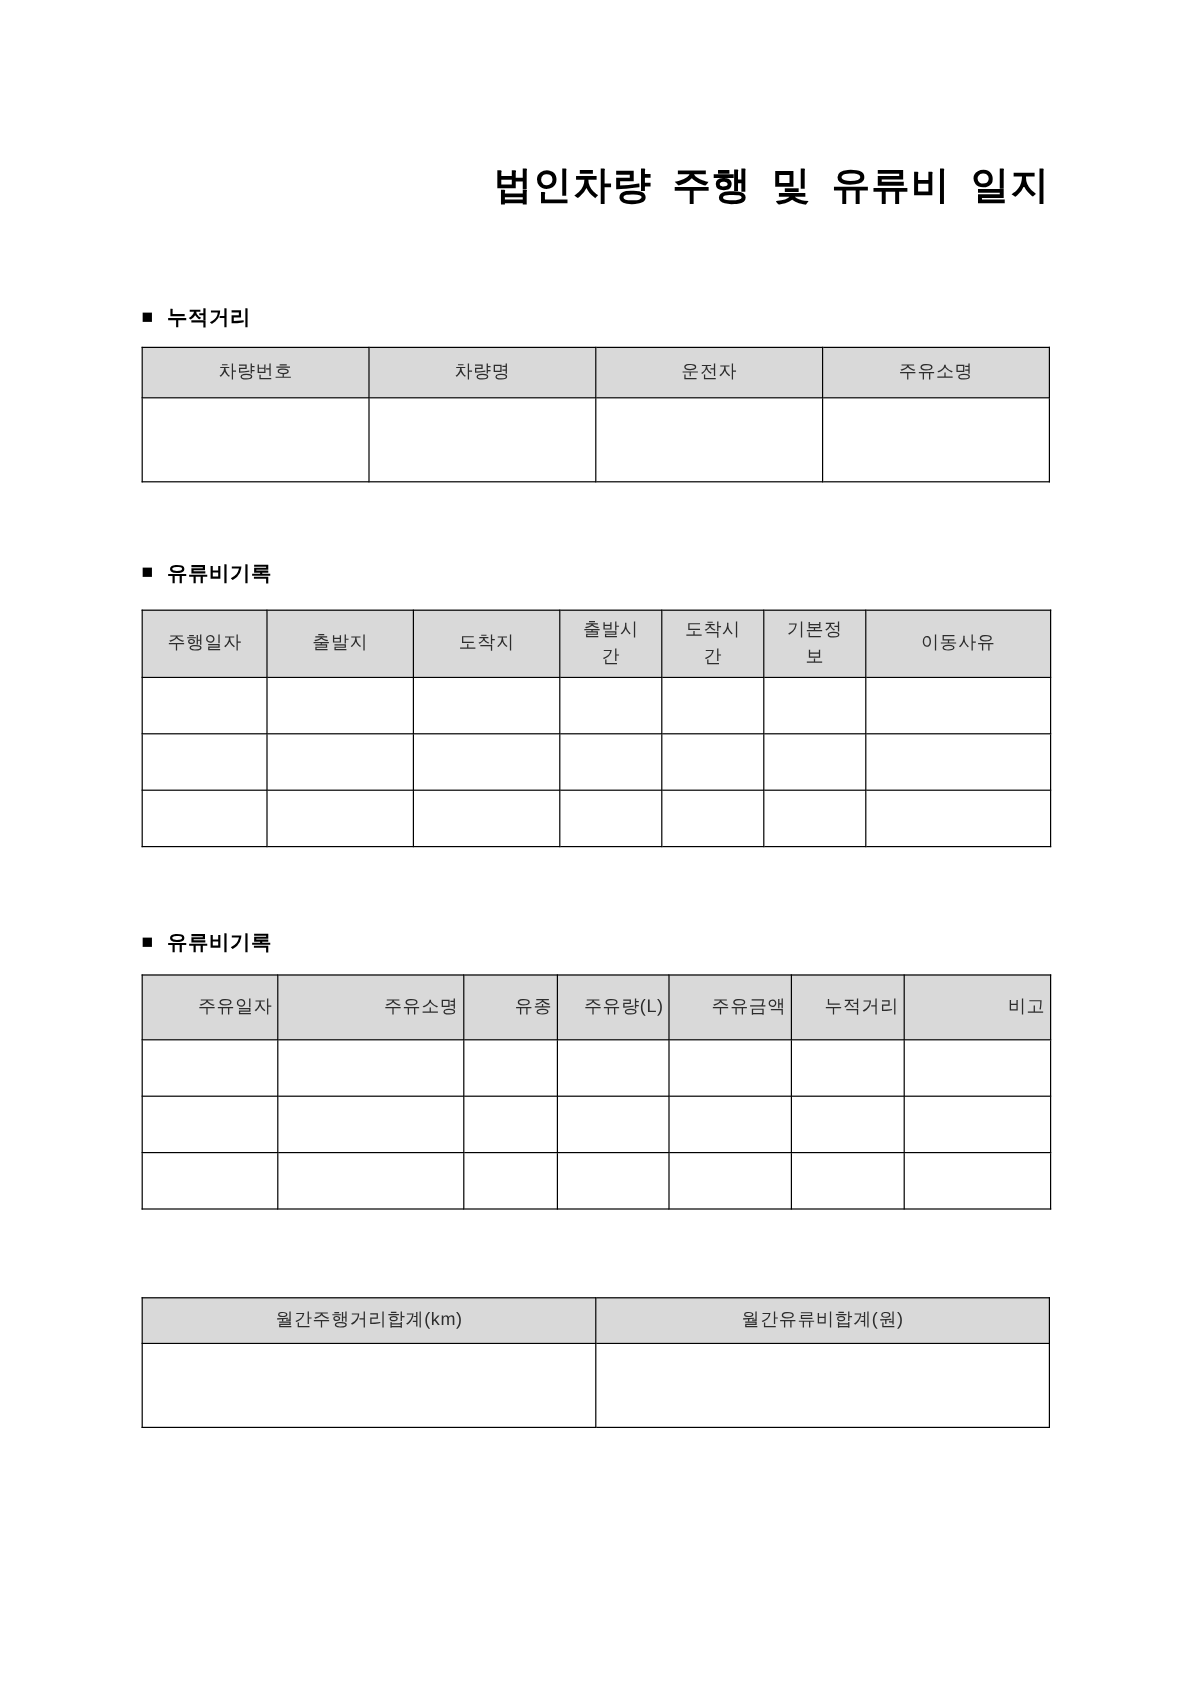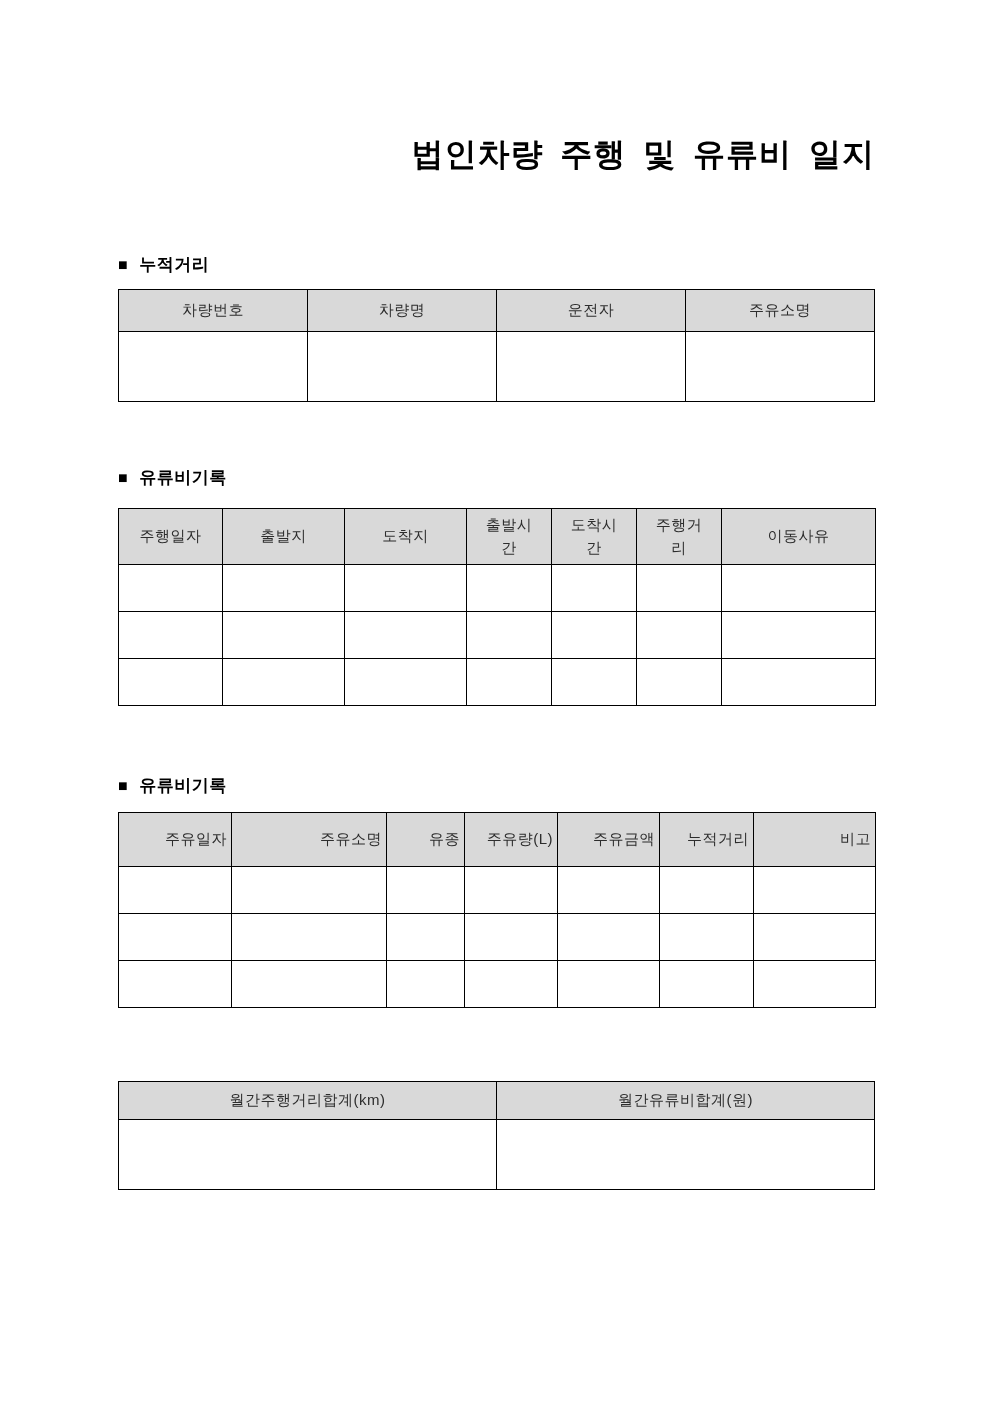--- a/index.html
+++ b/index.html
@@ -108,21 +108,21 @@
         <col style="width:85px">
         <col style="width:154px">
     </colgroup>
     <thead>
       <tr>
         <th><span>주행일자</span></th>
         <th><span>출발지</span></th>
         <th><span>도착지</span></th>
         <th><span class="wrap3">출발시간</span></th>
         <th><span class="wrap3">도착시간</span></th>
-        <th><span class="wrap3">주행거리</span></th>
+        <th><span class="wrap3">기본정보</span></th>
         <th><span>이동사유</span></th>
       </tr>
     </thead>
     <tbody>
       <tr>
         <td></td>
           <td></td>
           <td></td>
           <td></td>
           <td></td>

